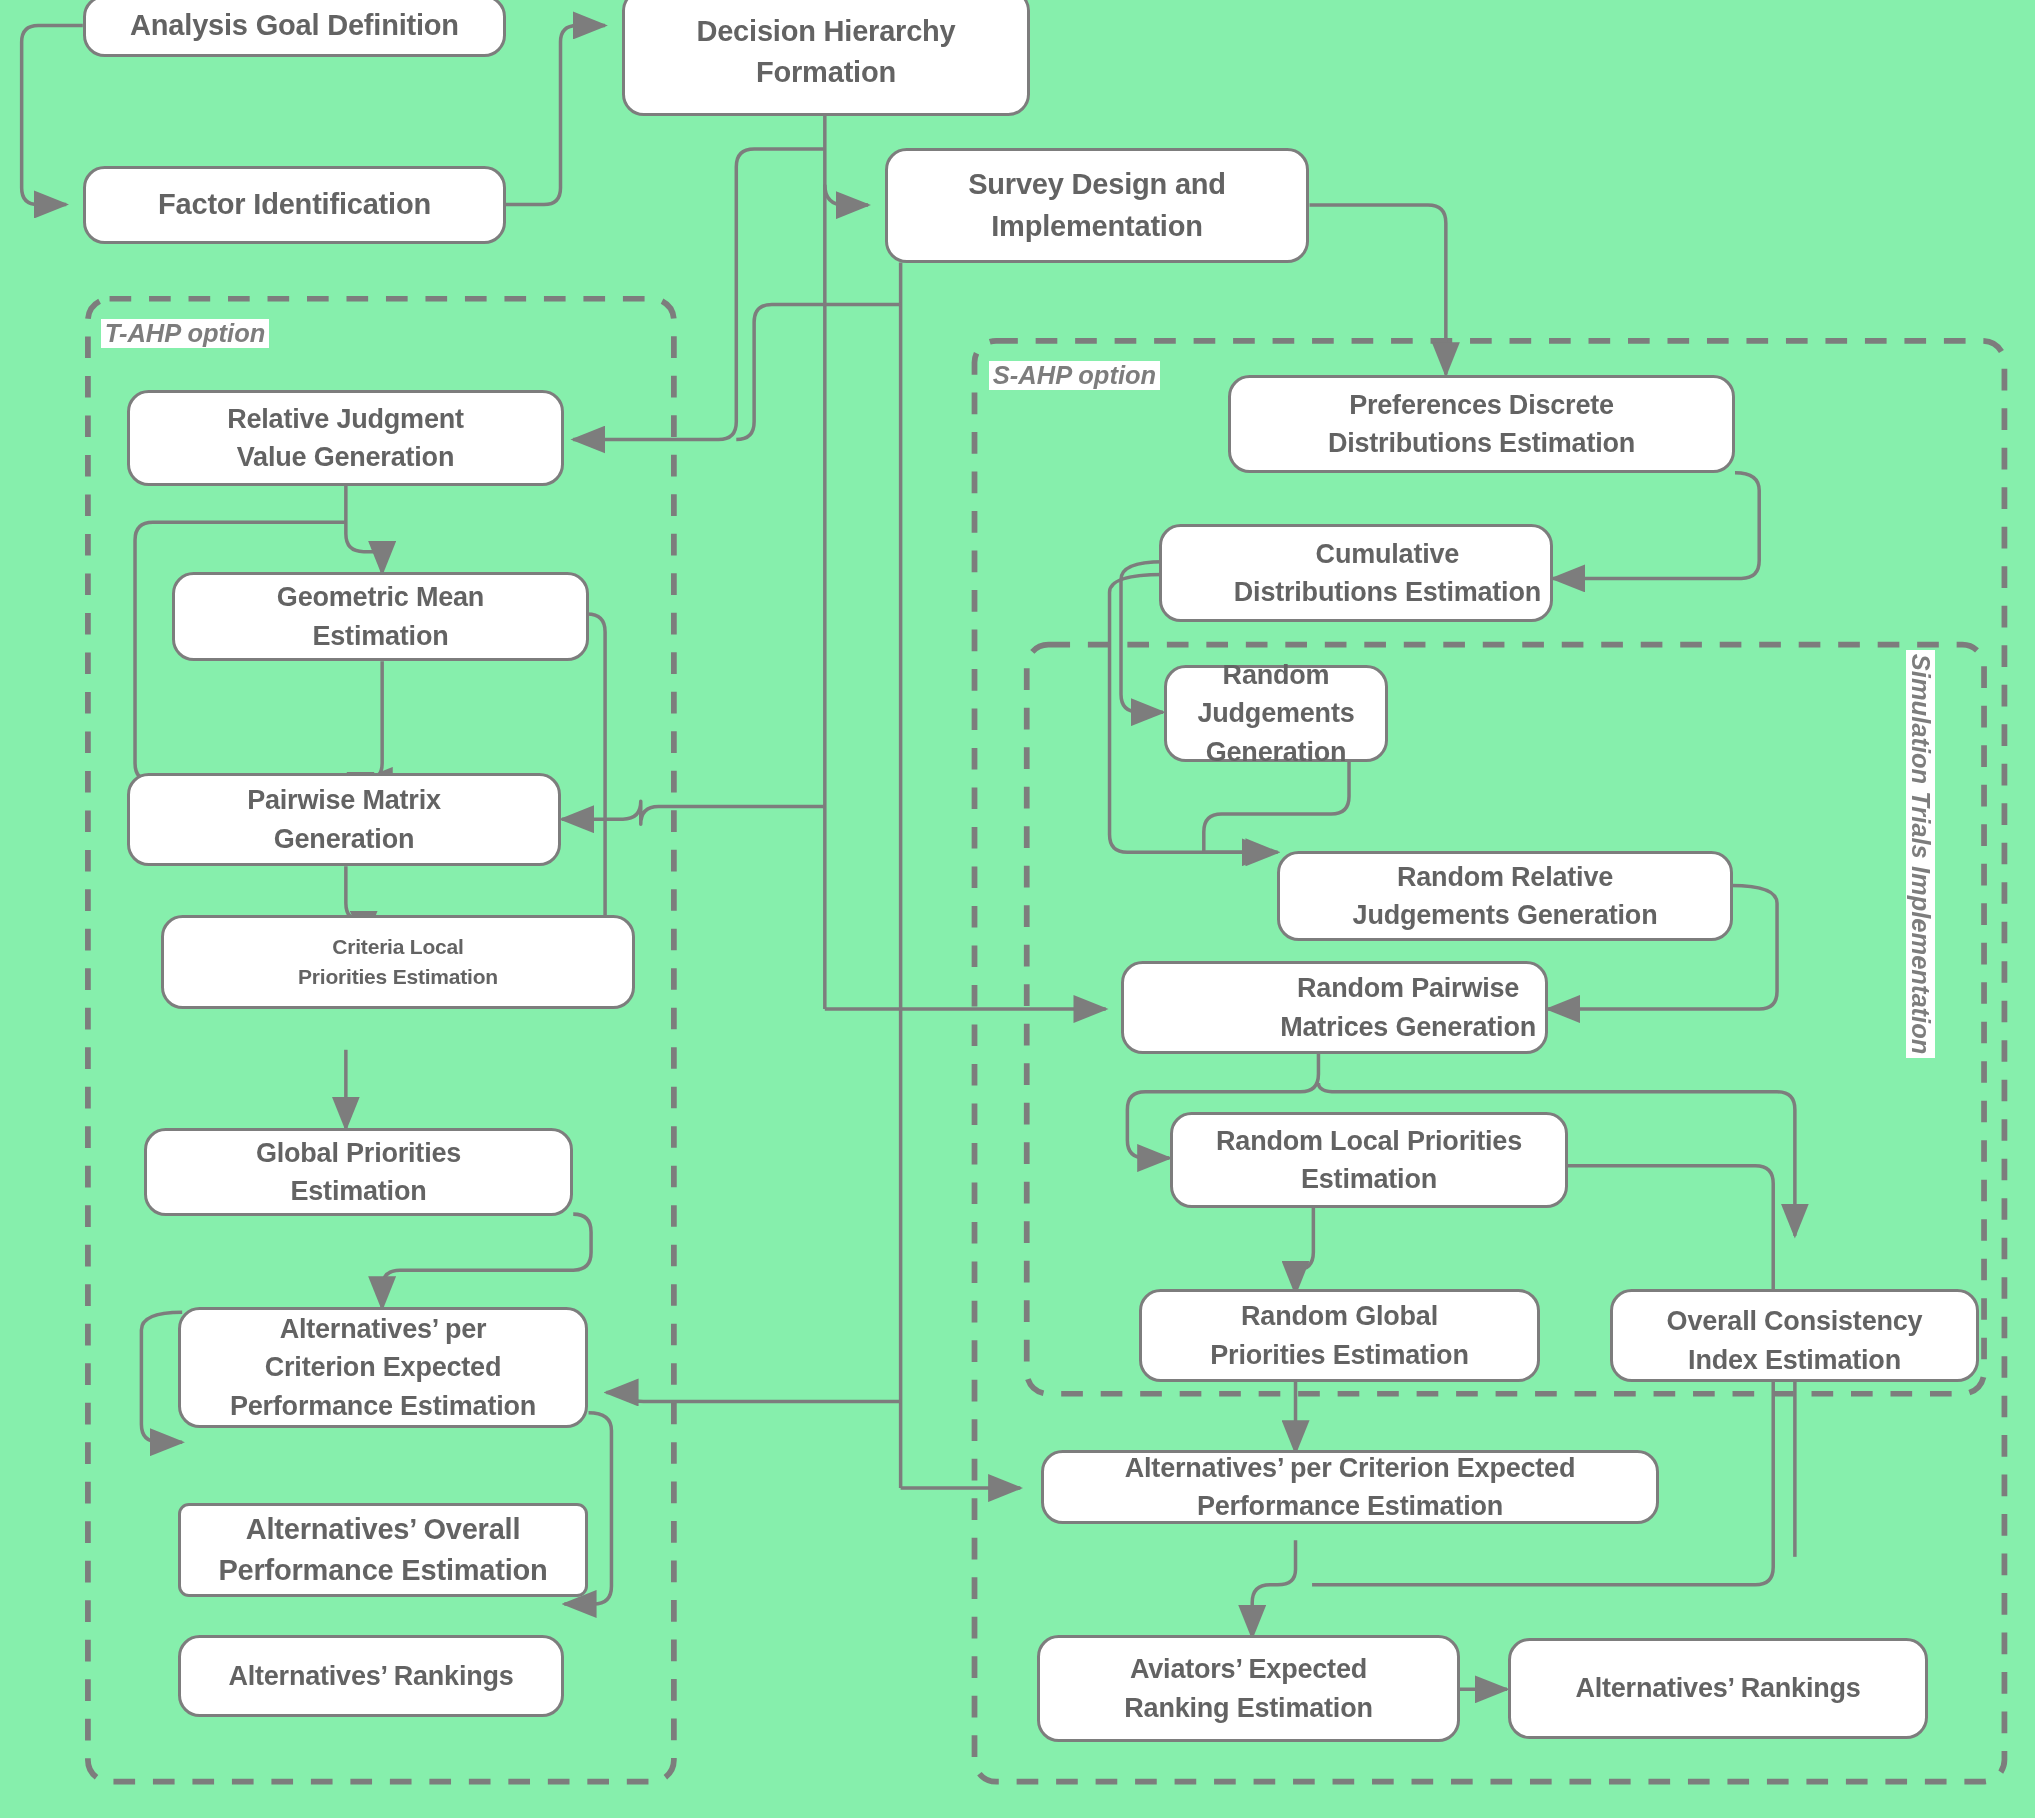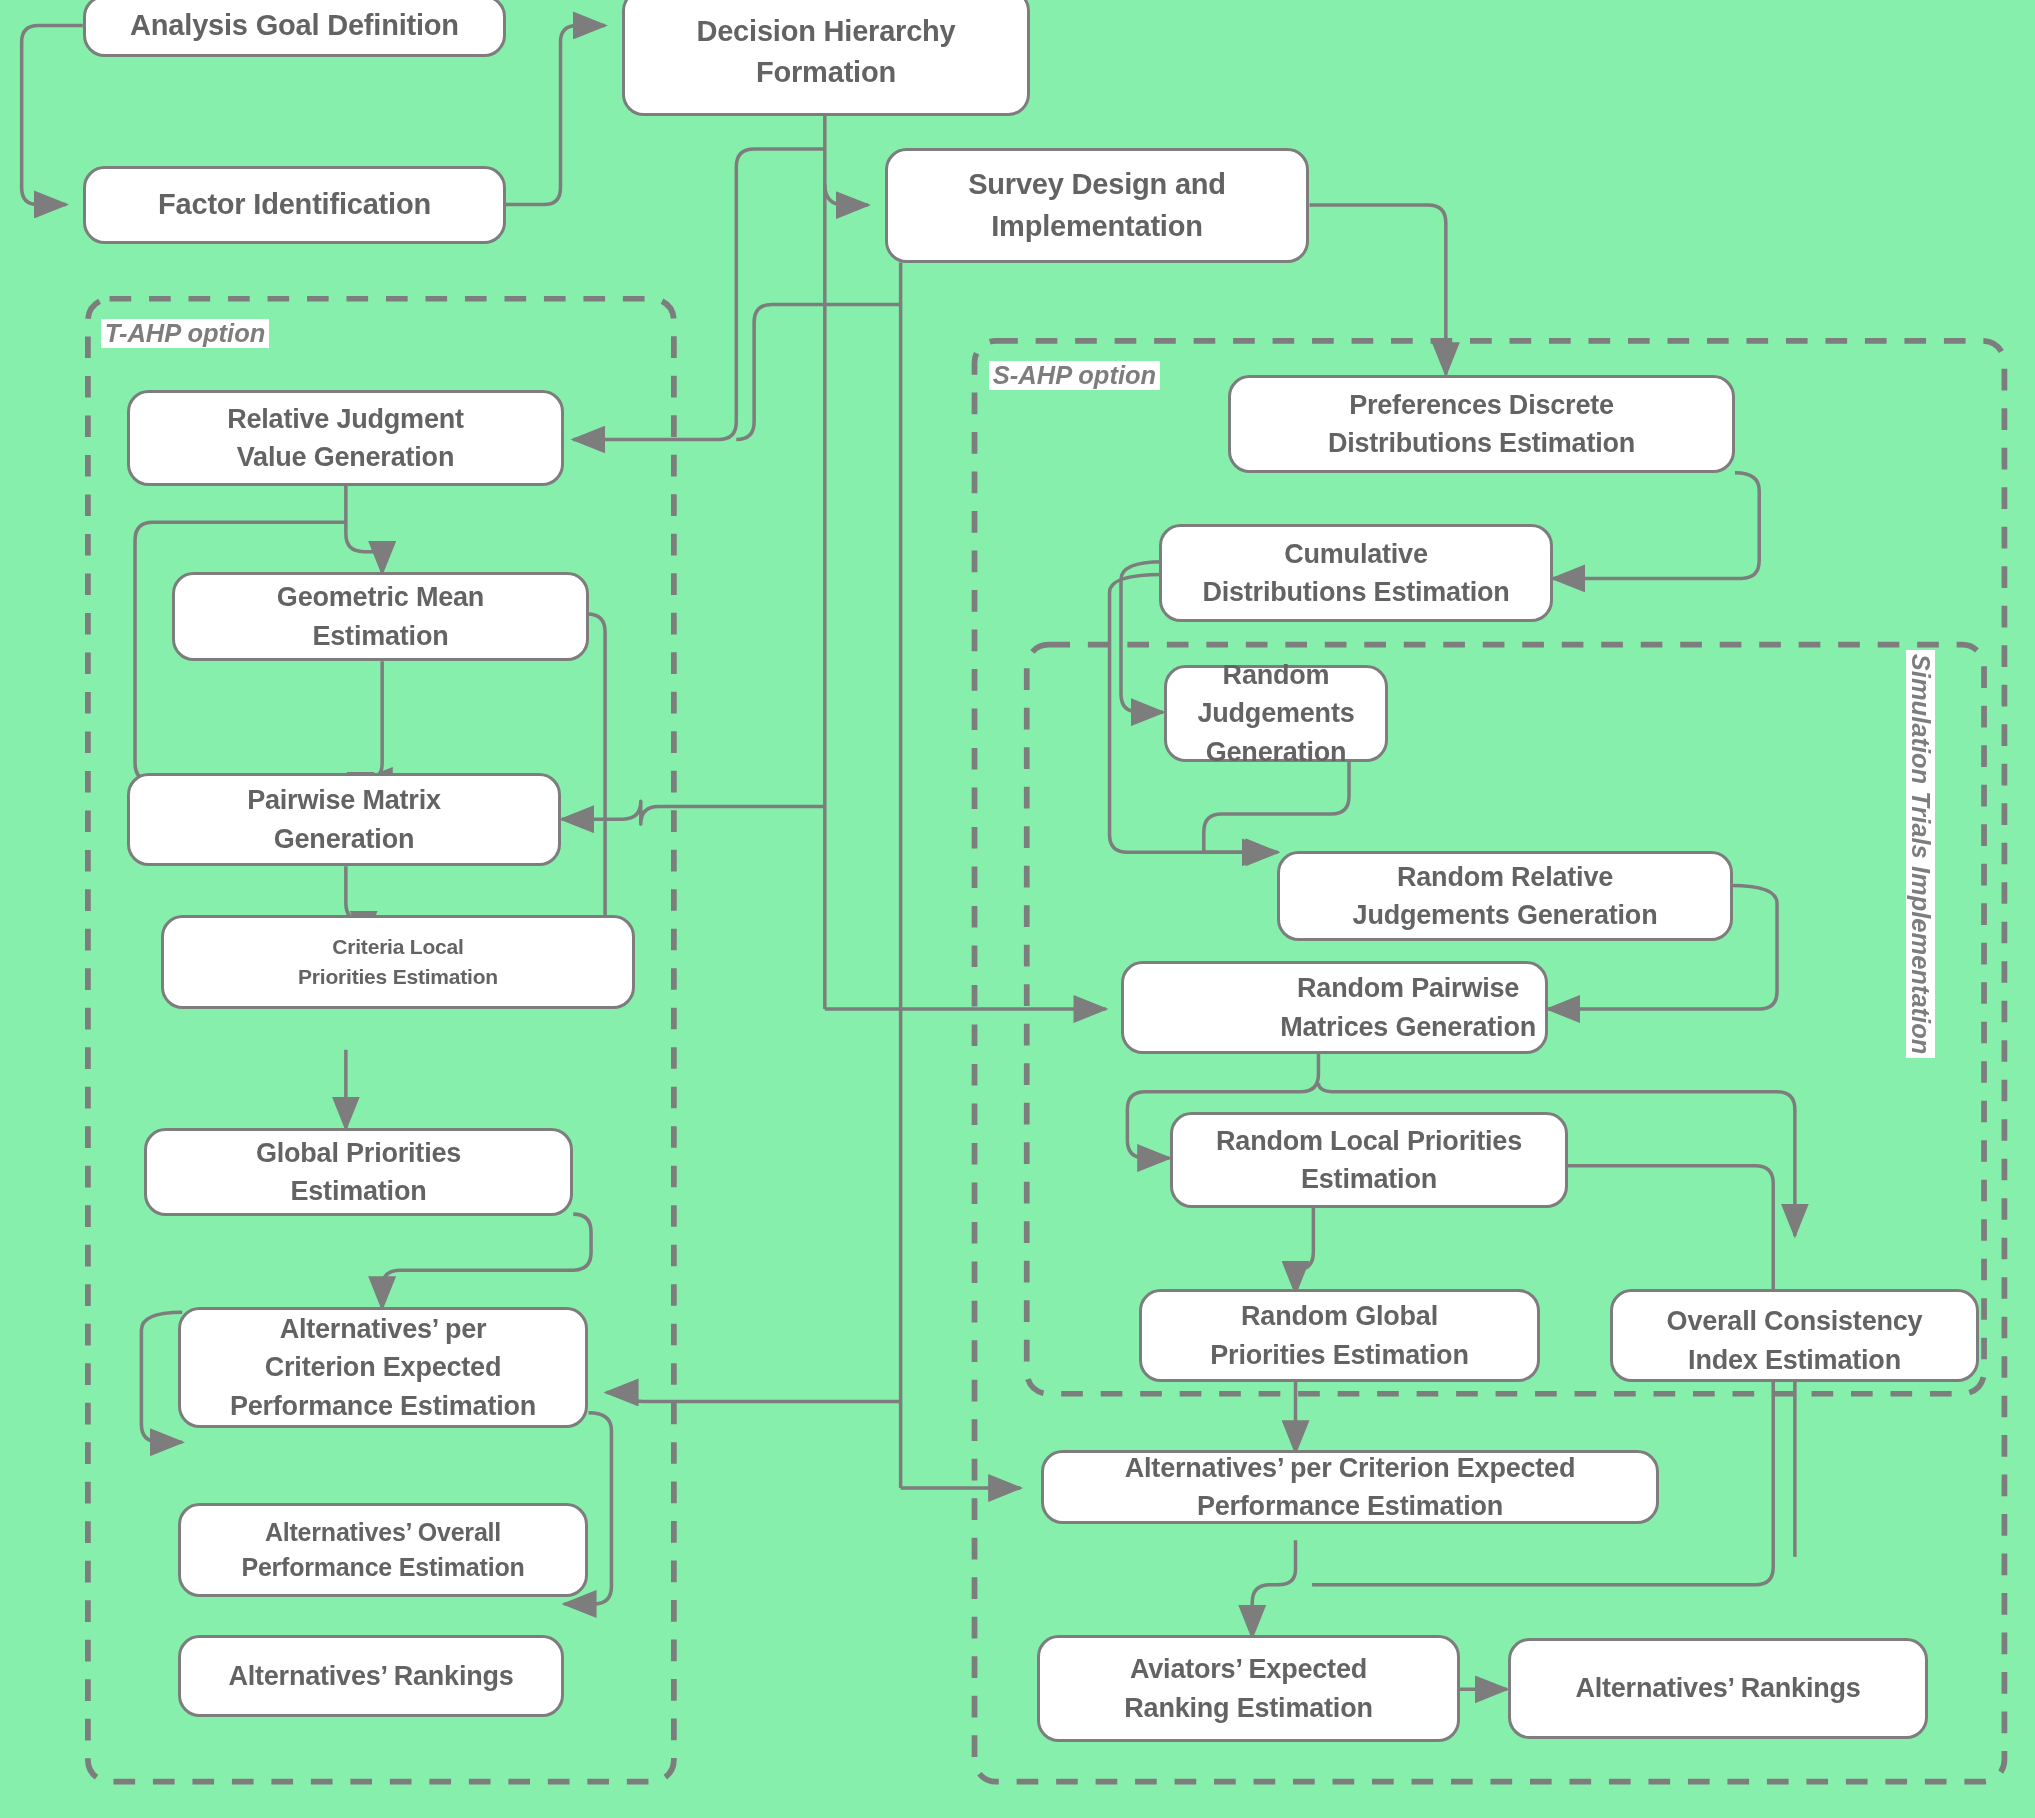--- a/index.html
+++ b/index.html
@@ -181,37 +181,37 @@
   </div>
 
   <div class="node" style="left:144px; top:1128px; width:429px; height:88px; font-size:27px;">
     <span>Global Priorities<br>Estimation</span>
   </div>
 
   <div class="node" style="left:178px; top:1307px; width:410px; height:121px; font-size:27px;">
     <span>Alternatives’ per<br>Criterion Expected<br>Performance Estimation</span>
   </div>
 
-  <div class="node" style="left:178px; top:1503px; width:410px; height:94px; font-size:25px;">
+  <div class="node" style="left:178px; top:1503px; width:410px; height:94px; font-size:29px;border-radius:11px;">
     <span>Alternatives’ Overall<br>Performance Estimation</span>
   </div>
 
   <div class="node" style="left:178px; top:1635px; width:386px; height:82px; font-size:27px;">
     <span>Alternatives’ Rankings</span>
   </div>
 
   <div class="group-label" style="left:989px; top:361px;">S-AHP option</div>
 
   <div class="group-label vertical" style="left:1935px; top:650px;">Simulation Trials Implementation</div>
 
   <div class="node" style="left:1228px; top:375px; width:507px; height:98px; font-size:27px;">
     <span>Preferences Discrete<br>Distributions Estimation</span>
   </div>
 
-  <div class="node" style="left:1159px; top:524px; width:394px; height:98px; font-size:27px;">
+  <div class="node" style="left:1159px; top:524px; width:394px; height:98px; font-size:27px;justify-content:flex-end;">
     <span>Cumulative<br>Distributions Estimation</span>
   </div>
 
   <div class="node" style="left:1164px; top:665px; width:224px; height:97px; font-size:27px;">
     <span>Random Judgements<br>Generation</span>
   </div>
 
   <div class="node" style="left:1277px; top:803px; width:456px; height:90px; font-size:27px;margin-top:48px;">
     <span>Random Relative<br>Judgements Generation</span>
   </div>

